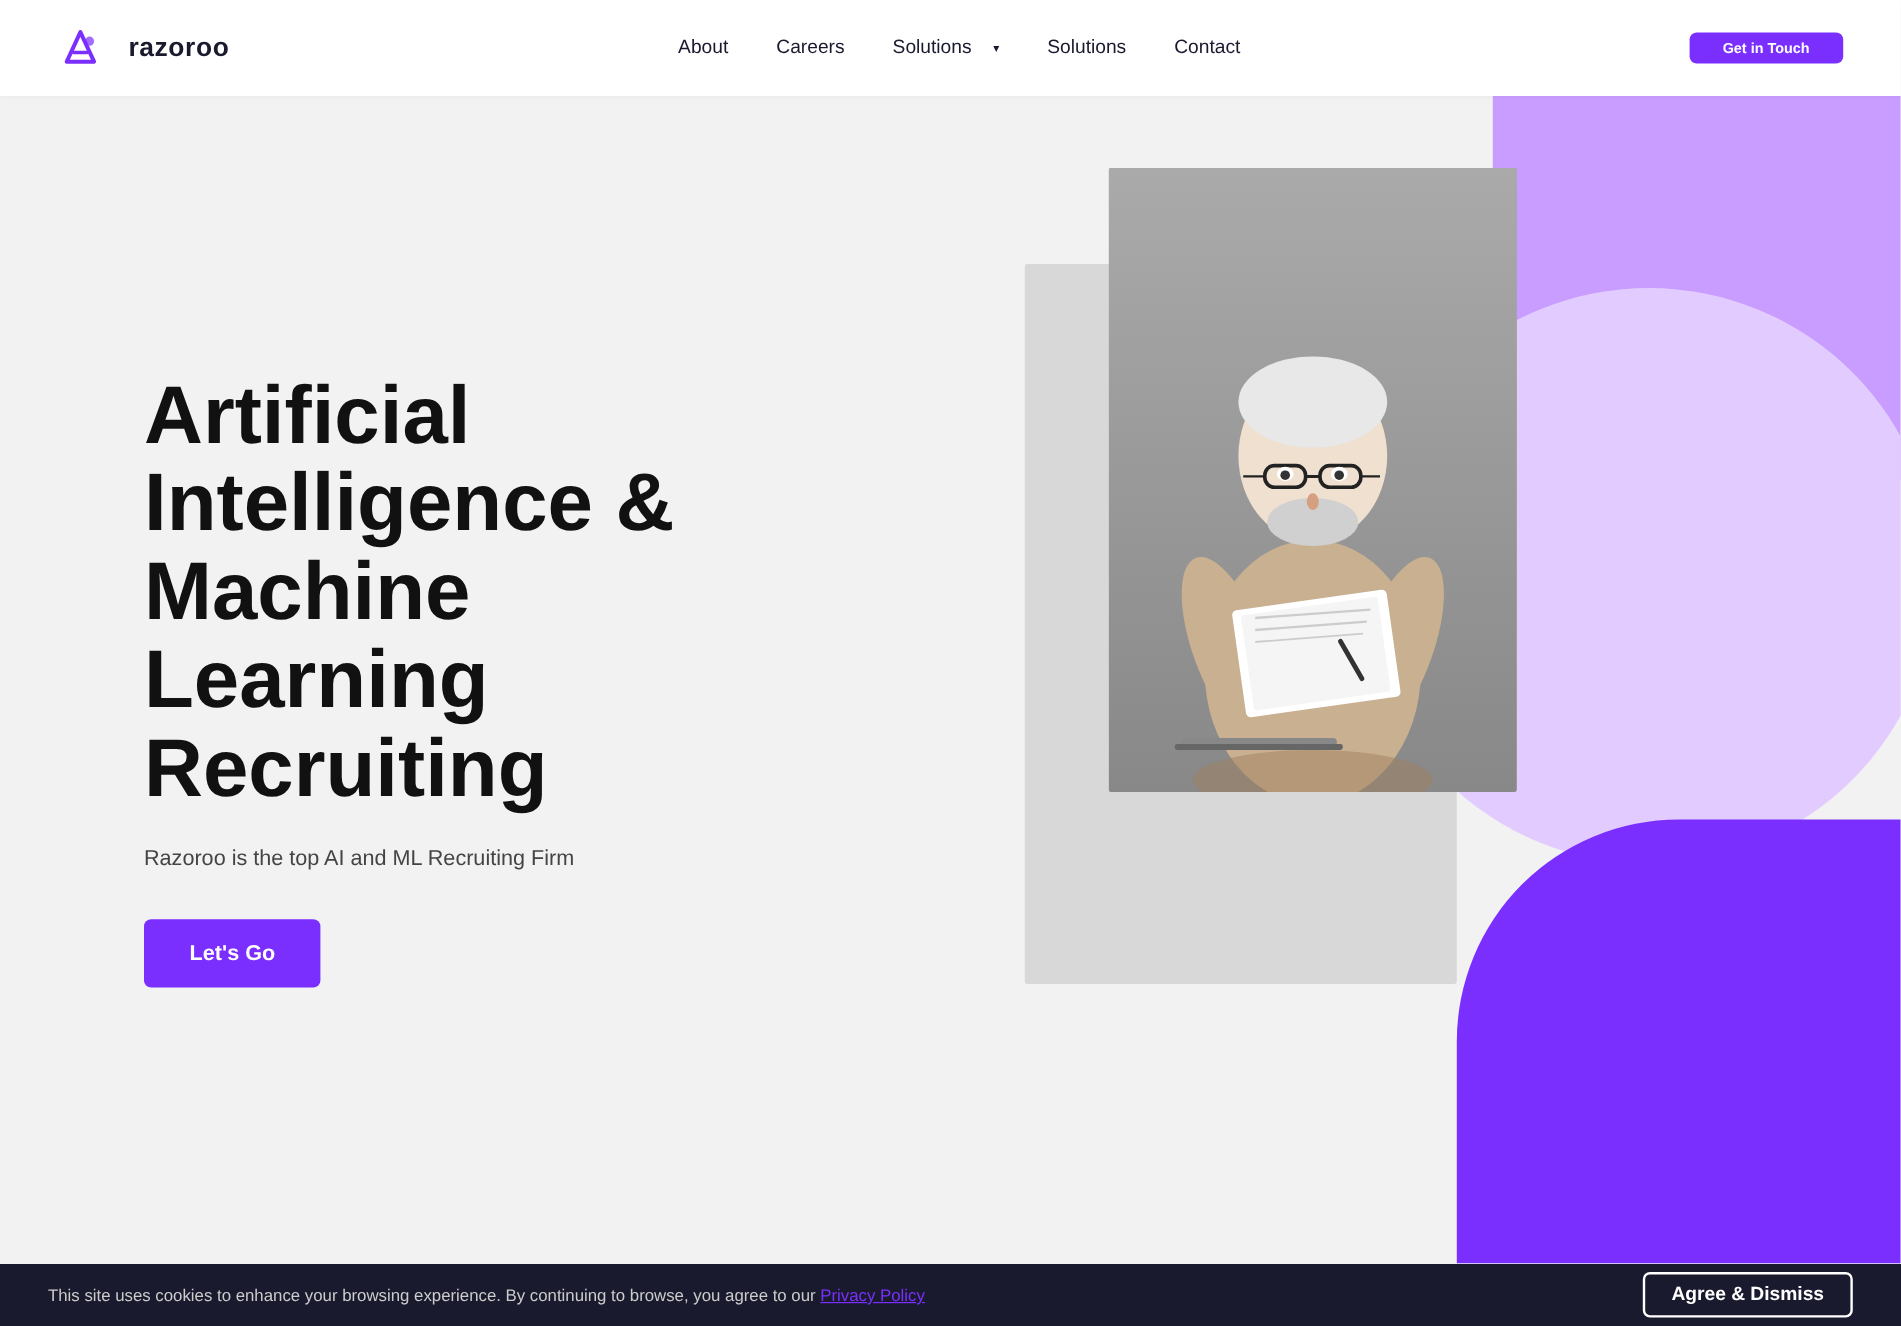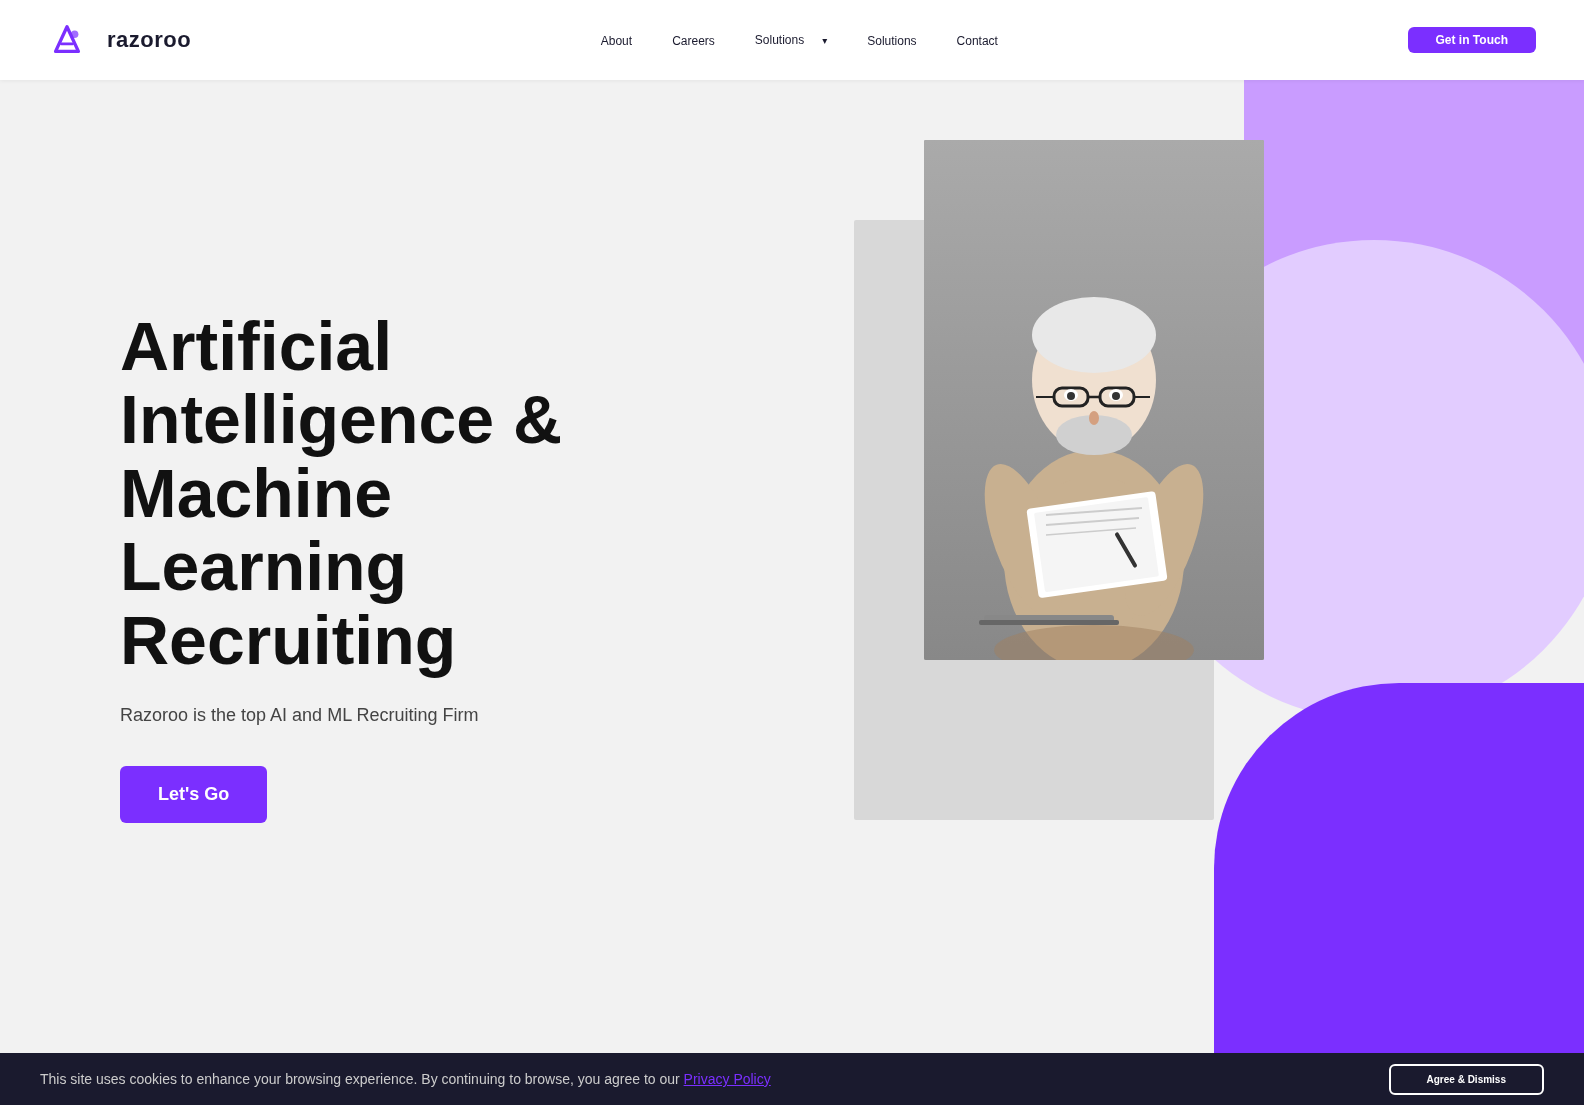--- a/index.html
+++ b/index.html
@@ -48,21 +48,21 @@
     .nav-links {
       display: flex;
       align-items: center;
       gap: 40px;
       list-style: none;
     }
 
     .nav-links li a {
       text-decoration: none;
       color: #1a1a2e;
-      font-size: 12px;
+      font-size: 16px;
       font-weight: 500;
       transition: color 0.2s;
     }
 
     .nav-solutions {
       display: flex;
       align-items: center;
       gap: 18px;
       cursor: pointer;
     }
@@ -233,22 +233,22 @@
       color: #7b2fff;
       text-decoration: underline;
       cursor: pointer;
     }
 
     .cookie-btn {
       background: #1a1a2e;
       color: #fff;
       border: 2px solid #fff;
       border-radius: 6px;
-      padding: 8px 36px;
-      font-size: 10px;
+      padding: 8px 22px;
+      font-size: 16px;
       font-weight: 600;
       cursor: pointer;
       transition: background 0.2s;
     }
   </style>
 </head>
 <body>
 
 <nav class="navbar">
   <a class="nav-logo" href="#">

